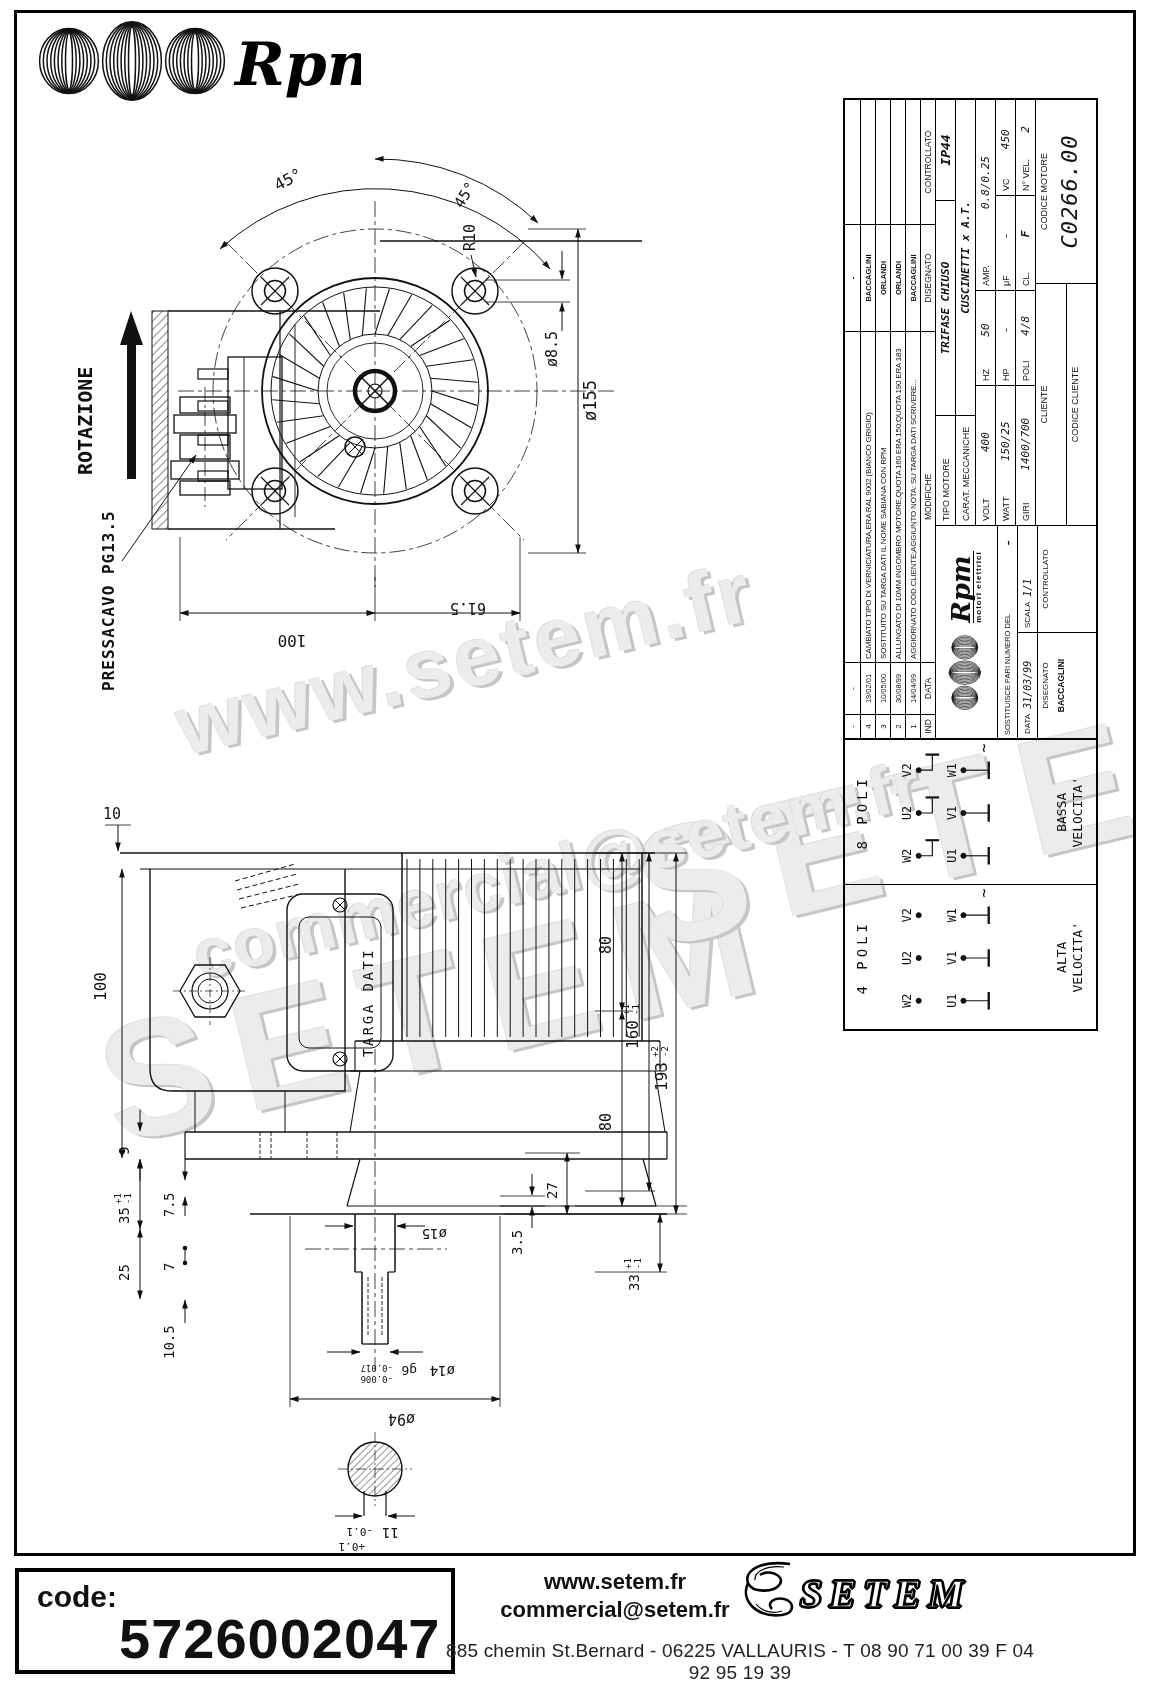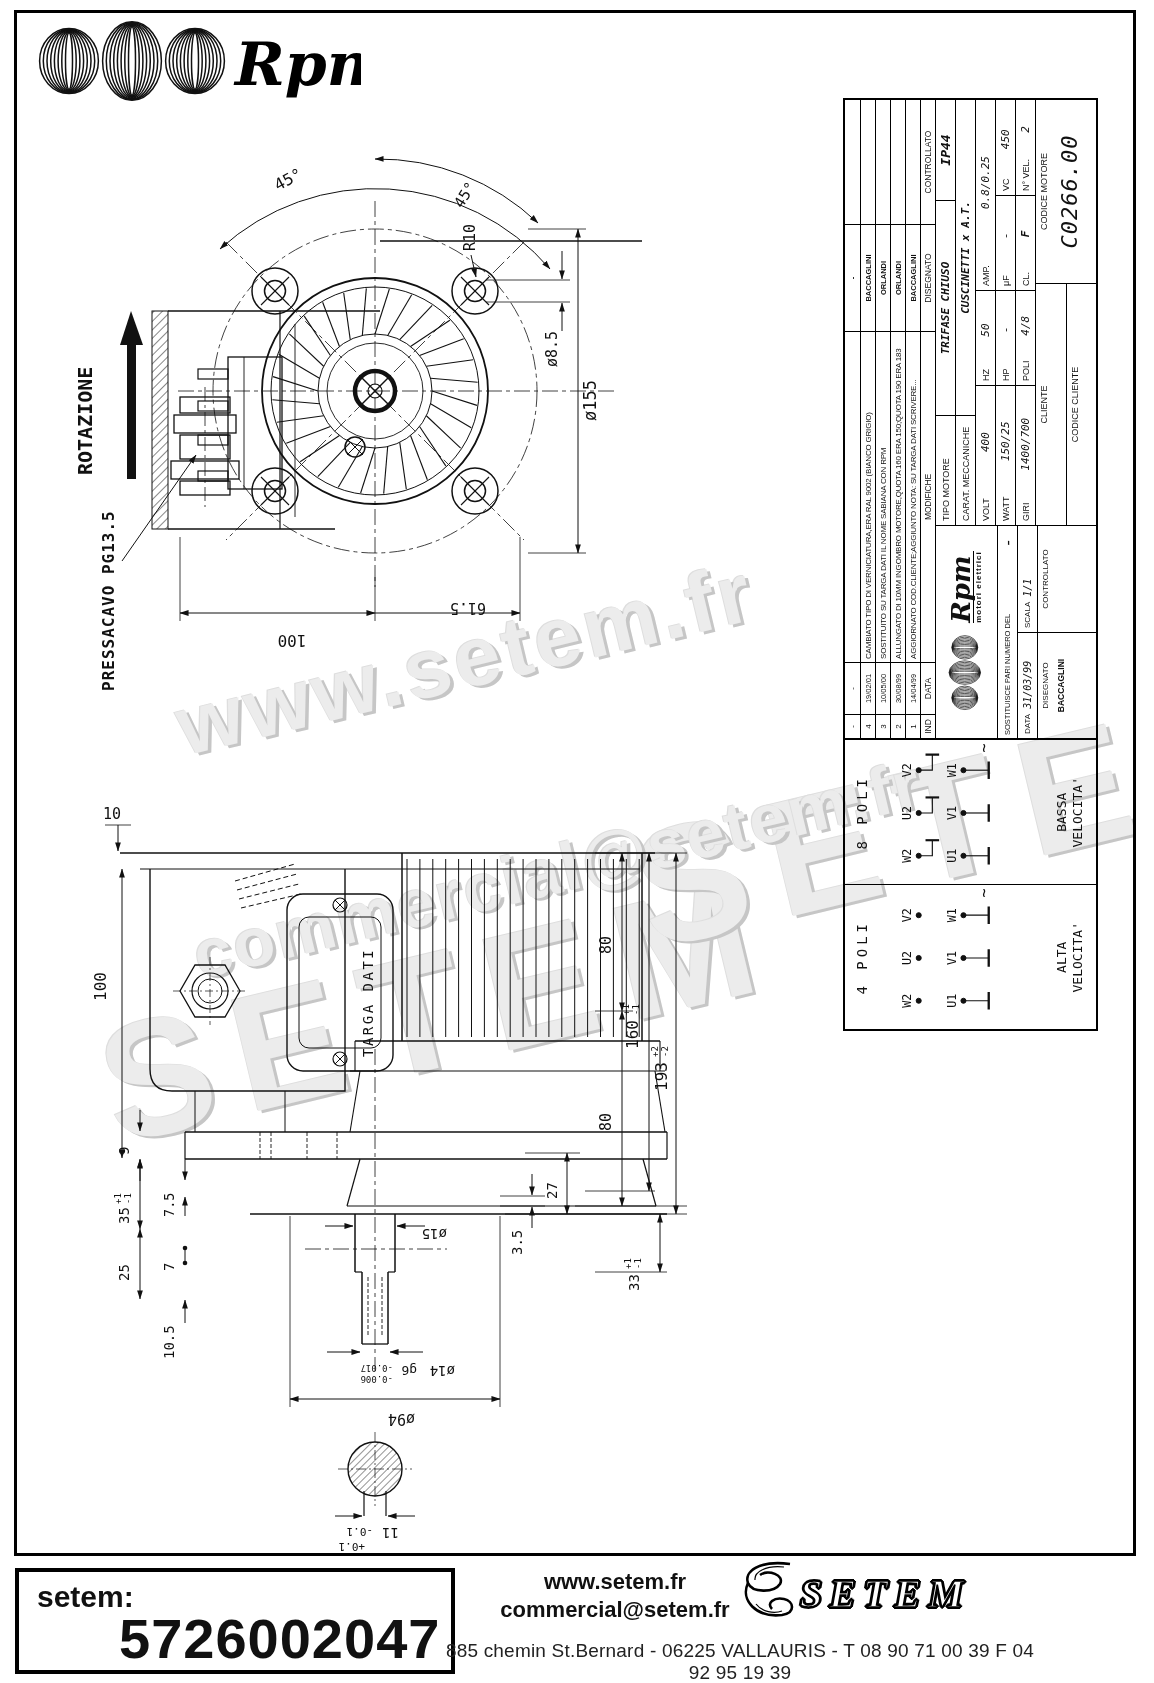--- a/index.html
+++ b/index.html
@@ -730,21 +730,21 @@
                 </div>
               </div>
             </div>
           </div>
         </div>
       </div>
     </div>
   </div>
 
   <div class="codebox">
-    <div class="cl">setem:</div>
+    <div class="cl">code:</div>
     <div class="cv">5726002047</div>
   </div>
   <div class="contact">
     <div>www.setem.fr</div>
     <div>commercial@setem.fr</div>
   </div>
   <svg class="setem-logo" width="60" height="66" viewBox="0 0 60 66">
     <g stroke="#000" fill="none" stroke-width="2.6">
       <path d="M52 6 C20 2 6 14 10 25 C14 35 36 35 42 26 C47 17 30 11 22 17"></path>
       <path d="M10 25 C2 42 18 60 44 57 C58 55 56 43 46 41 C36 39 28 45 34 51"></path>

